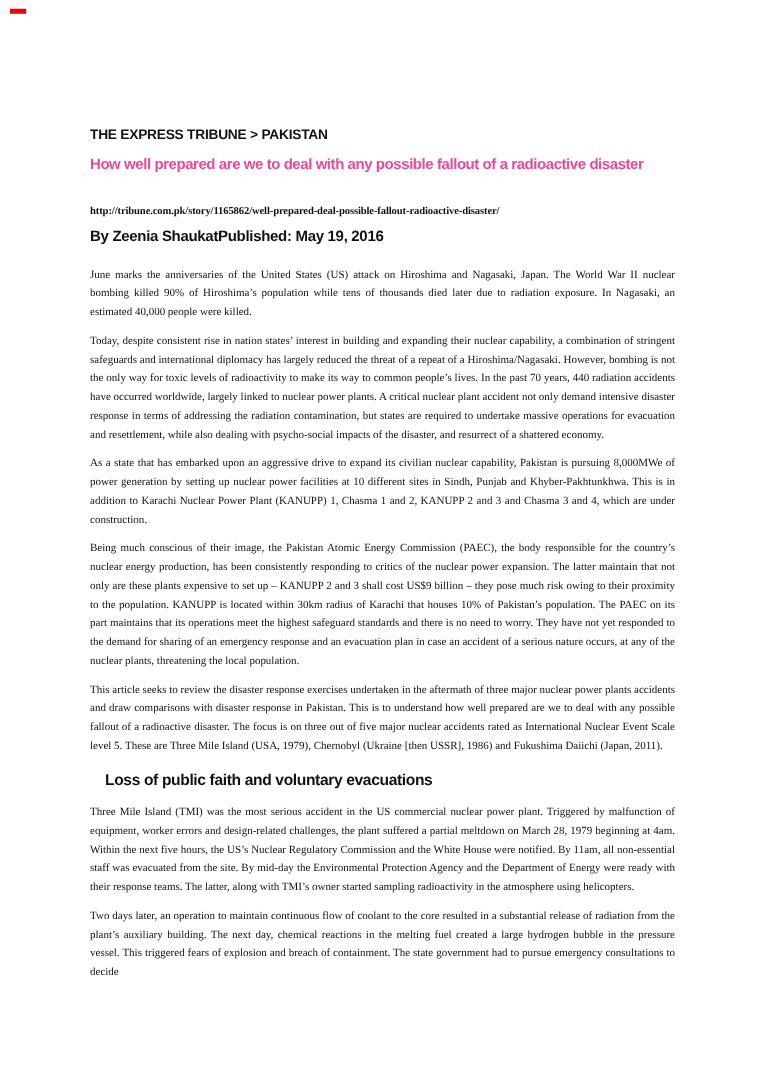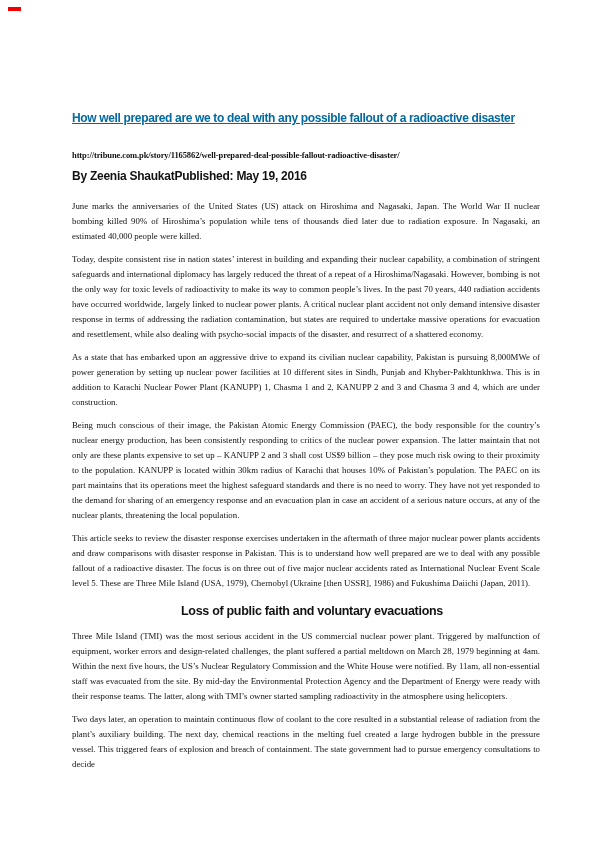--- a/index.html
+++ b/index.html
@@ -31,22 +31,21 @@
     font: bold 11px/1.15 "Liberation Sans", sans-serif;
     letter-spacing: -0.2px;
     color: #121212;
     white-space: nowrap;
   }
   .title {
     font: bold 12px/1.25 "Liberation Sans", sans-serif;
     letter-spacing: -0.35px;
     margin: 9px 0 0 0;
     white-space: nowrap;
-    color: #0369a1;
-    text-decoration: underline;
+    color: #ec4899;
   }
   .url {
     font: bold 8.5px/1.2 "Liberation Serif", serif;
     letter-spacing: -0.1px;
     margin: 24px 0 0 0;
     color: #121212;
     text-decoration: none;
     display: block;
     white-space: nowrap;
   }
@@ -64,32 +63,32 @@
     line-height: 15px;
     text-align: justify;
     margin: 0 0 8px 0;
     color: #121212;
   }
   .section-heading {
     font: bold 12.5px/1.2 "Liberation Sans", sans-serif;
     letter-spacing: -0.3px;
     margin: 13px 0 10px 12px;
     color: #121212;
-    text-align: center;
   }
 </style>
 </head>
 <body>
 
 <div class="page">
 
   <div class="red-mark"></div>
 
   <div class="content">
 
+    <div class="kicker">THE EXPRESS TRIBUNE &gt; PAKISTAN</div>
 
     <h1 class="title">How well prepared are we to deal with any possible fallout of a radioactive disaster</h1>
 
     <a class="url">http://tribune.com.pk/story/1165862/well-prepared-deal-possible-fallout-radioactive-disaster/</a>
 
     <div class="byline">By Zeenia ShaukatPublished: May 19, 2016</div>
 
     <div class="body">
 
       <p class="para">June marks the anniversaries of the United States (US) attack on Hiroshima and Nagasaki, Japan. The World War II nuclear bombing killed 90% of Hiroshima’s population while tens of thousands died later due to radiation exposure. In Nagasaki, an estimated 40,000 people were killed.</p>

